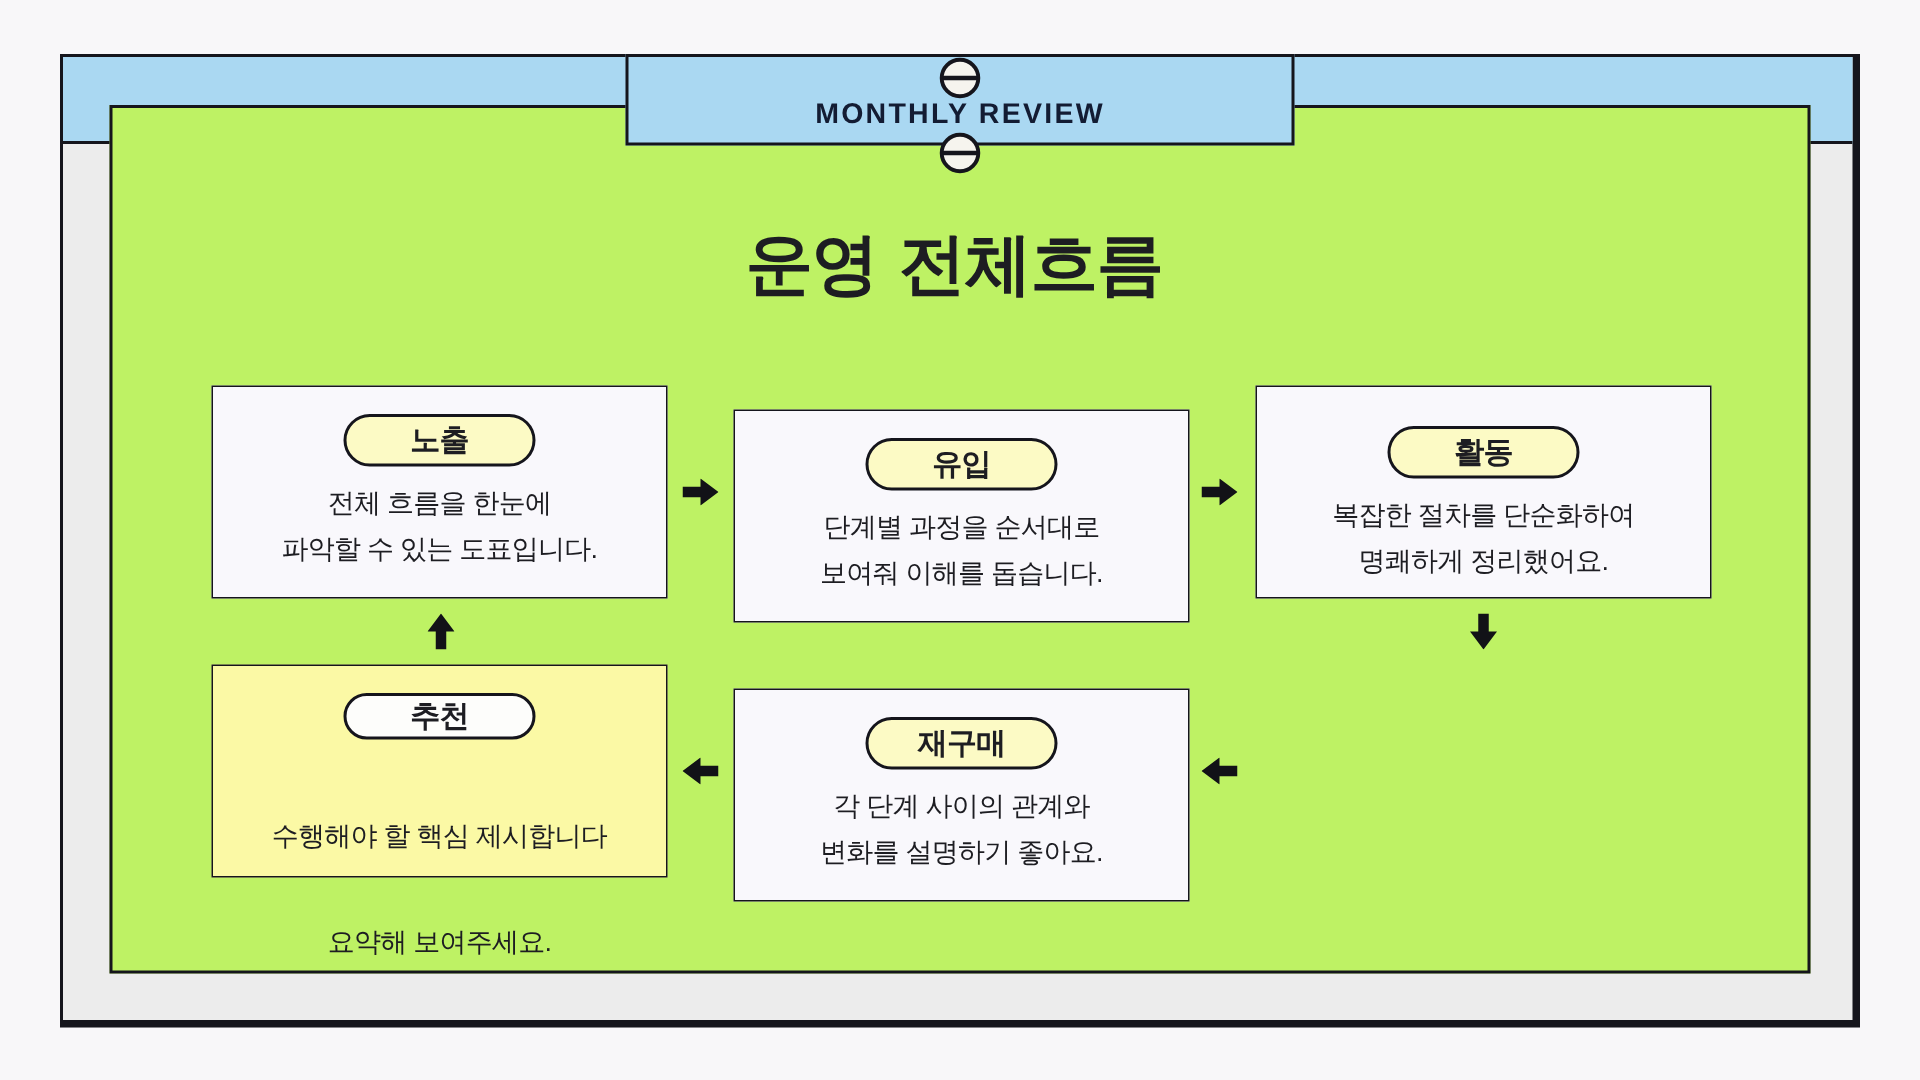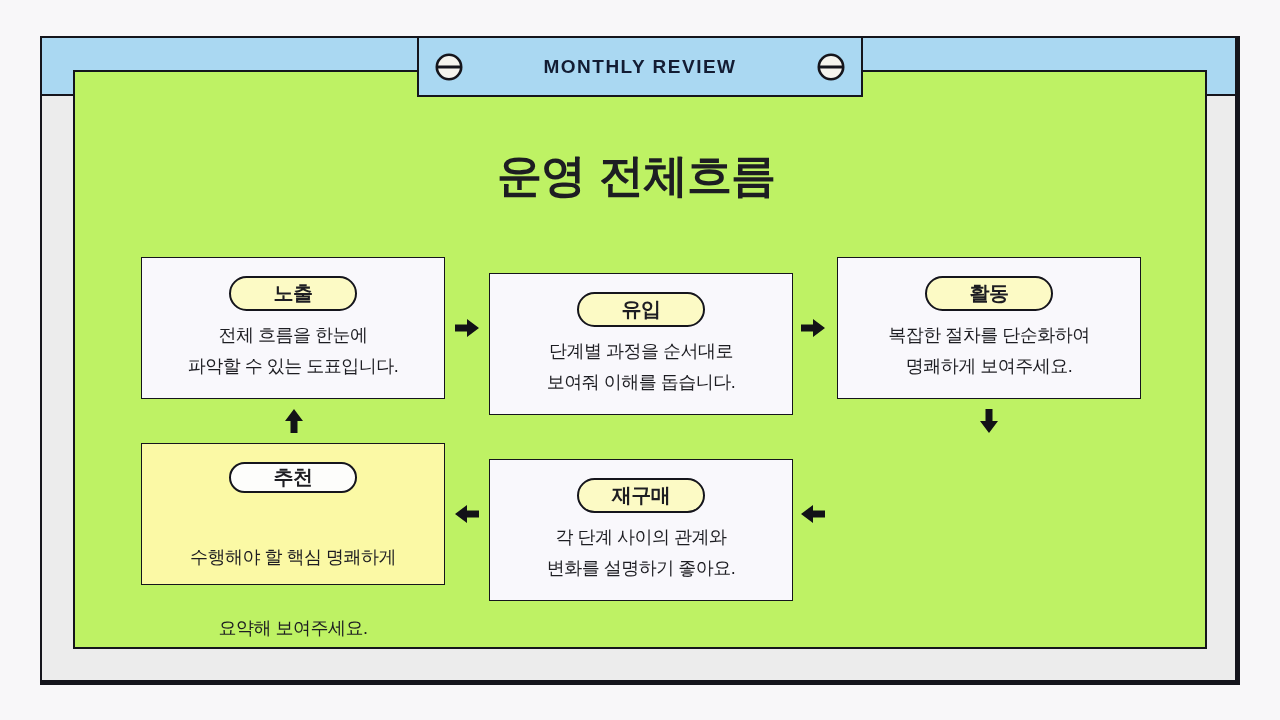--- a/index.html
+++ b/index.html
@@ -25,21 +25,21 @@
     position:absolute;left:0;top:0;right:0;height:58px;
     background:var(--blue);border-bottom:2px solid var(--border-dark);
   }
   .card{
     position:absolute;left:73px;top:70px;width:1134px;height:579px;
     background:#bef264;border:2px solid var(--border-dark);
   }
   .tab{
     position:absolute;left:417px;top:36px;width:446px;height:61px;
     background:var(--blue);border:2.5px solid var(--border-dark);
-    display:flex;align-items:center;padding:0 16px;
+    display:flex;align-items:center;padding:0 16px;flex-direction:column;
   }
   .tab-label{
     flex:1;text-align:center;font-size:19px;font-weight:800;
     letter-spacing:1.5px;color:var(--header-text);
   }
   .screw{width:28px;height:28px;display:block;flex:0 0 auto;}
   .slide-title{
     position:absolute;left:0;top:74px;width:100%;text-align:center;
     font-size:45px;font-weight:800;letter-spacing:-1px;line-height:60px;
     white-space:nowrap;
@@ -50,21 +50,21 @@
   .slide-title .hl::before{
     content:"";position:absolute;left:-4px;right:-4px;top:2px;bottom:0;
     background:var(--title-highlight);transform:skewX(-10deg);z-index:-1;
   }
   .flow-box{
     position:absolute;width:304px;height:142px;
     background:var(--box-bg);border:1.5px solid var(--border-dark);
     display:flex;flex-direction:column;align-items:center;padding-top:18px;
   }
   .flow-box.highlighted{background:var(--box-highlight-yellow);gap:40px;}
-  .col0{left:66px;text-align:center;} .col1{left:414px;margin-top:16px;} .col2{left:762px;}
+  .col0{left:66px;text-align:center;} .col1{left:414px;margin-top:16px;} .col2{left:762px;justify-content:center;}
   .row0{top:185px;} .row1{top:371px;}
   .pill{
     min-width:128px;height:35px;border-radius:18px;
     border:2px solid var(--border-dark);background:var(--pill-yellow);
     display:flex;align-items:center;justify-content:center;
     padding:0 22px;margin-bottom:9px;
   }
   .flow-box.highlighted .pill{background:#fdfdfb;}
   .pill span{font-size:20px;font-weight:800;letter-spacing:-0.5px;}
   .box-text{font-size:18px;line-height:31px;letter-spacing:-0.5px;color:var(--text-dark);}
@@ -102,28 +102,28 @@
     </div>
     <div class="box-text">단계별 과정을 순서대로</div>
     <div class="box-text">보여줘 이해를 돕습니다.</div>
   </div>
 
   <div class="flow-box col2 row0">
     <div class="pill">
       <span>활동</span>
     </div>
     <div class="box-text">복잡한 절차를 단순화하여</div>
-    <div class="box-text">명쾌하게 보여주세요.</div>
+    <div class="box-text">명쾌하게 정리했어요.</div>
   </div>
 
   <div class="flow-box highlighted col0 row1">
     <div class="pill">
       <span>추천</span>
     </div>
-    <div class="box-text">수행해야 할 핵심 명쾌하게</div>
+    <div class="box-text">수행해야 할 핵심 제시합니다</div>
     <div class="box-text">요약해 보여주세요.</div>
   </div>
 
   <div class="flow-box col1 row1">
     <div class="pill">
       <span>재구매</span>
     </div>
     <div class="box-text">각 단계 사이의 관계와</div>
     <div class="box-text">변화를 설명하기 좋아요.</div>
   </div>

